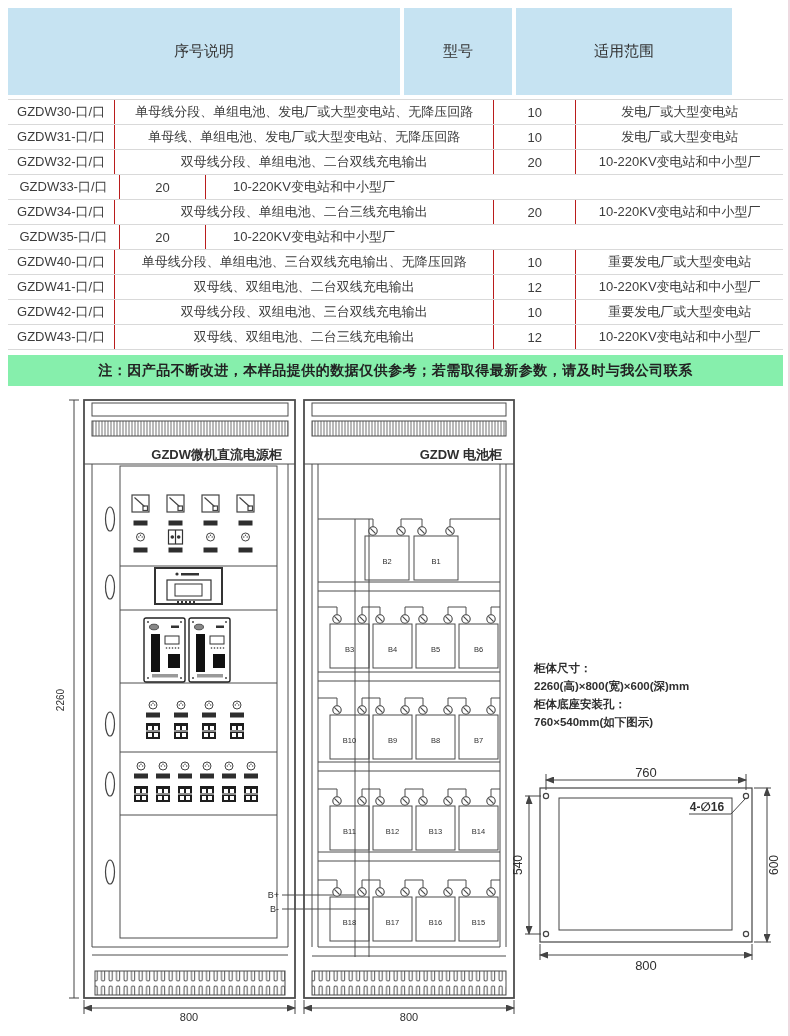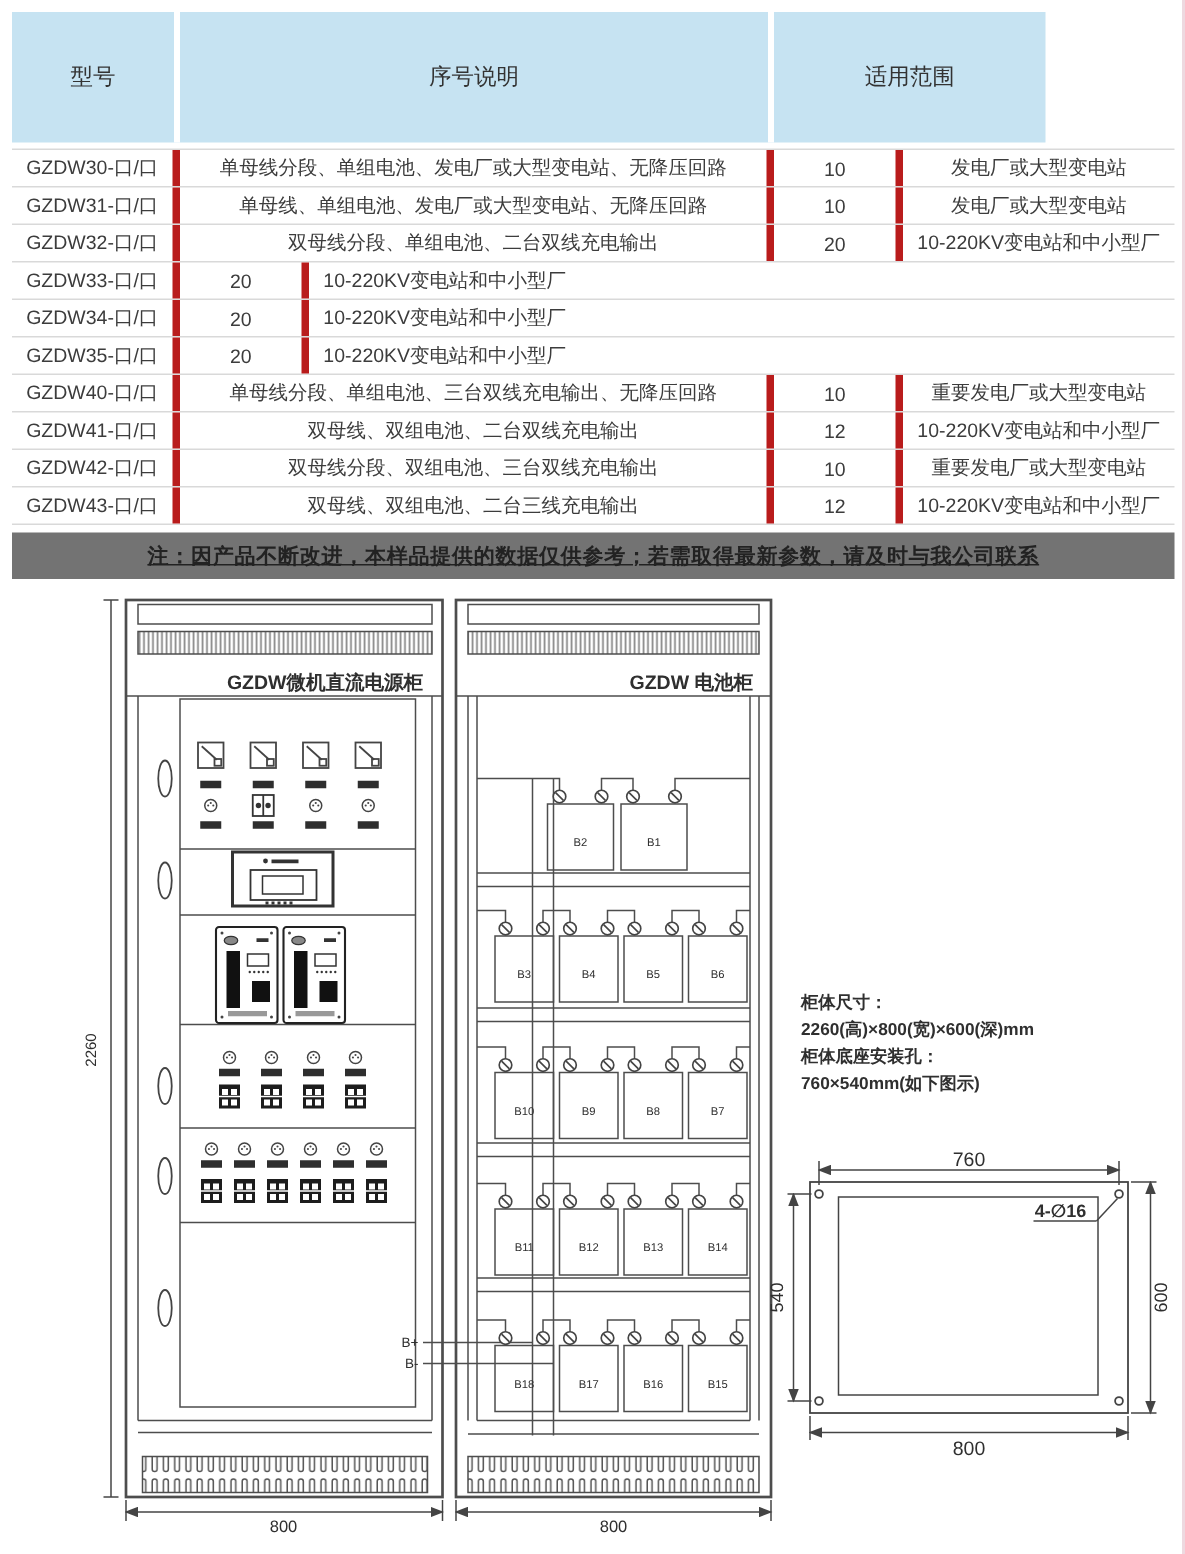--- a/index.html
+++ b/index.html
@@ -5,41 +5,41 @@
   html,body{margin:0;padding:0;background:#fff;}
   .page{position:relative;width:790px;height:1036px;background:#fff;
         font-family:"Liberation Sans","DejaVu Sans",sans-serif;
         border-right:2px solid #eed9e0;box-sizing:border-box;overflow:hidden;}
   
   .tbl{position:absolute;left:8px;top:8px;width:775px;}
   .tbl-head{display:flex;height:87px;margin-bottom:4px;}
   .th{background:#c6e3f2;display:flex;align-items:center;justify-content:center;
       font-size:15px;color:#333;box-sizing:border-box;}
   .th:not(:last-child){border-right:4px solid #fff;}
-  .c1{width:112px;} .c2{width:396px;} .c3{width:86px;} .c4{width:181px;}
+  .c1{width:112px;} .c2{width:396px;} .c3{width:86px;} .c4{width:216px;}
   .tbl-body{border-top:1px solid #d9d9d9;}
   .tr{display:flex;height:24px;border-bottom:1px solid #d9d9d9;}
   .td{display:flex;align-items:center;justify-content:center;font-size:13px;
       color:#3c3c3c;box-sizing:border-box;white-space:nowrap;overflow:hidden;}
-  .td:not(:last-child){border-right:5px solid #b91c1c;}
-  .note{margin-top:5px;height:31px;background:#737373;display:flex;align-items:center;
-        justify-content:center;font-size:14px;font-weight:bold;color:#222;letter-spacing:.5px;text-decoration:underline;}
+  .td:not(:last-child){border-right:1px solid #b91c1c;}
+  .note{margin-top:5px;height:31px;background:#86efac;display:flex;align-items:center;
+        justify-content:center;font-size:14px;font-weight:bold;color:#222;letter-spacing:.5px;}
   
   .draw{position:absolute;left:17px;top:376px;width:790px;height:660px;}
   svg text{fill:#2f2f2f;}
 </style>
 </head>
 <body>
 
 <div class="page">
 
   <div class="tbl">
     <div class="tbl-head">
+      <div class="th c2">序号说明</div>
       <div class="th c1">型号</div>
-      <div class="th c2">序号说明</div>
       <div class="th c4">适用范围</div>
     </div>
     <div class="tbl-body">
       <div class="tr">
           <div class="td c1">GZDW30-口/口</div>
           <div class="td c2">单母线分段、单组电池、发电厂或大型变电站、无降压回路</div>
           <div class="td c3">10</div>
           <div class="td c4">发电厂或大型变电站</div>
         </div>
       <div class="tr">
@@ -54,20 +54,21 @@
           <div class="td c3">20</div>
           <div class="td c4">10-220KV变电站和中小型厂</div>
         </div>
       <div class="tr">
           <div class="td c1">GZDW33-口/口</div>
           <div class="td c3">20</div>
           <div class="td c4">10-220KV变电站和中小型厂</div>
         </div>
       <div class="tr">
           <div class="td c1">GZDW34-口/口</div>
+          <div class="td c2">双母线分段、单组电池、二台三线充电输出</div>
           <div class="td c3">20</div>
           <div class="td c4">10-220KV变电站和中小型厂</div>
         </div>
       <div class="tr">
           <div class="td c1">GZDW35-口/口</div>
           <div class="td c3">20</div>
           <div class="td c4">10-220KV变电站和中小型厂</div>
         </div>
       <div class="tr">
           <div class="td c1">GZDW40-口/口</div>

